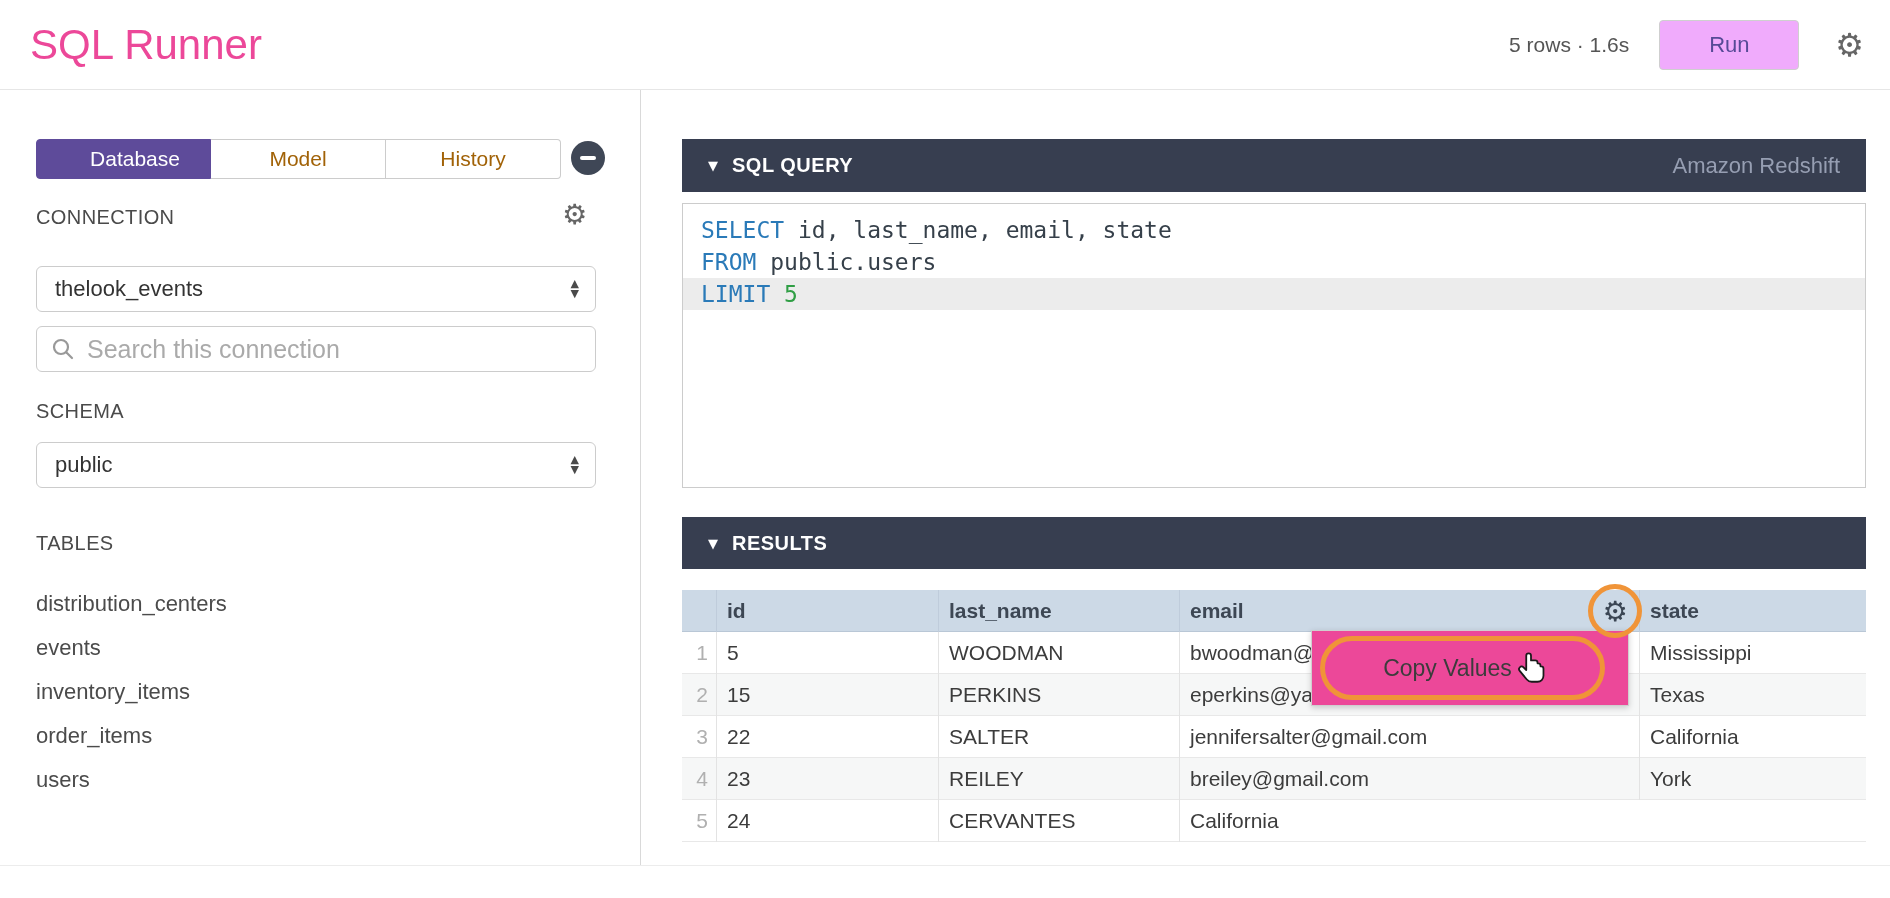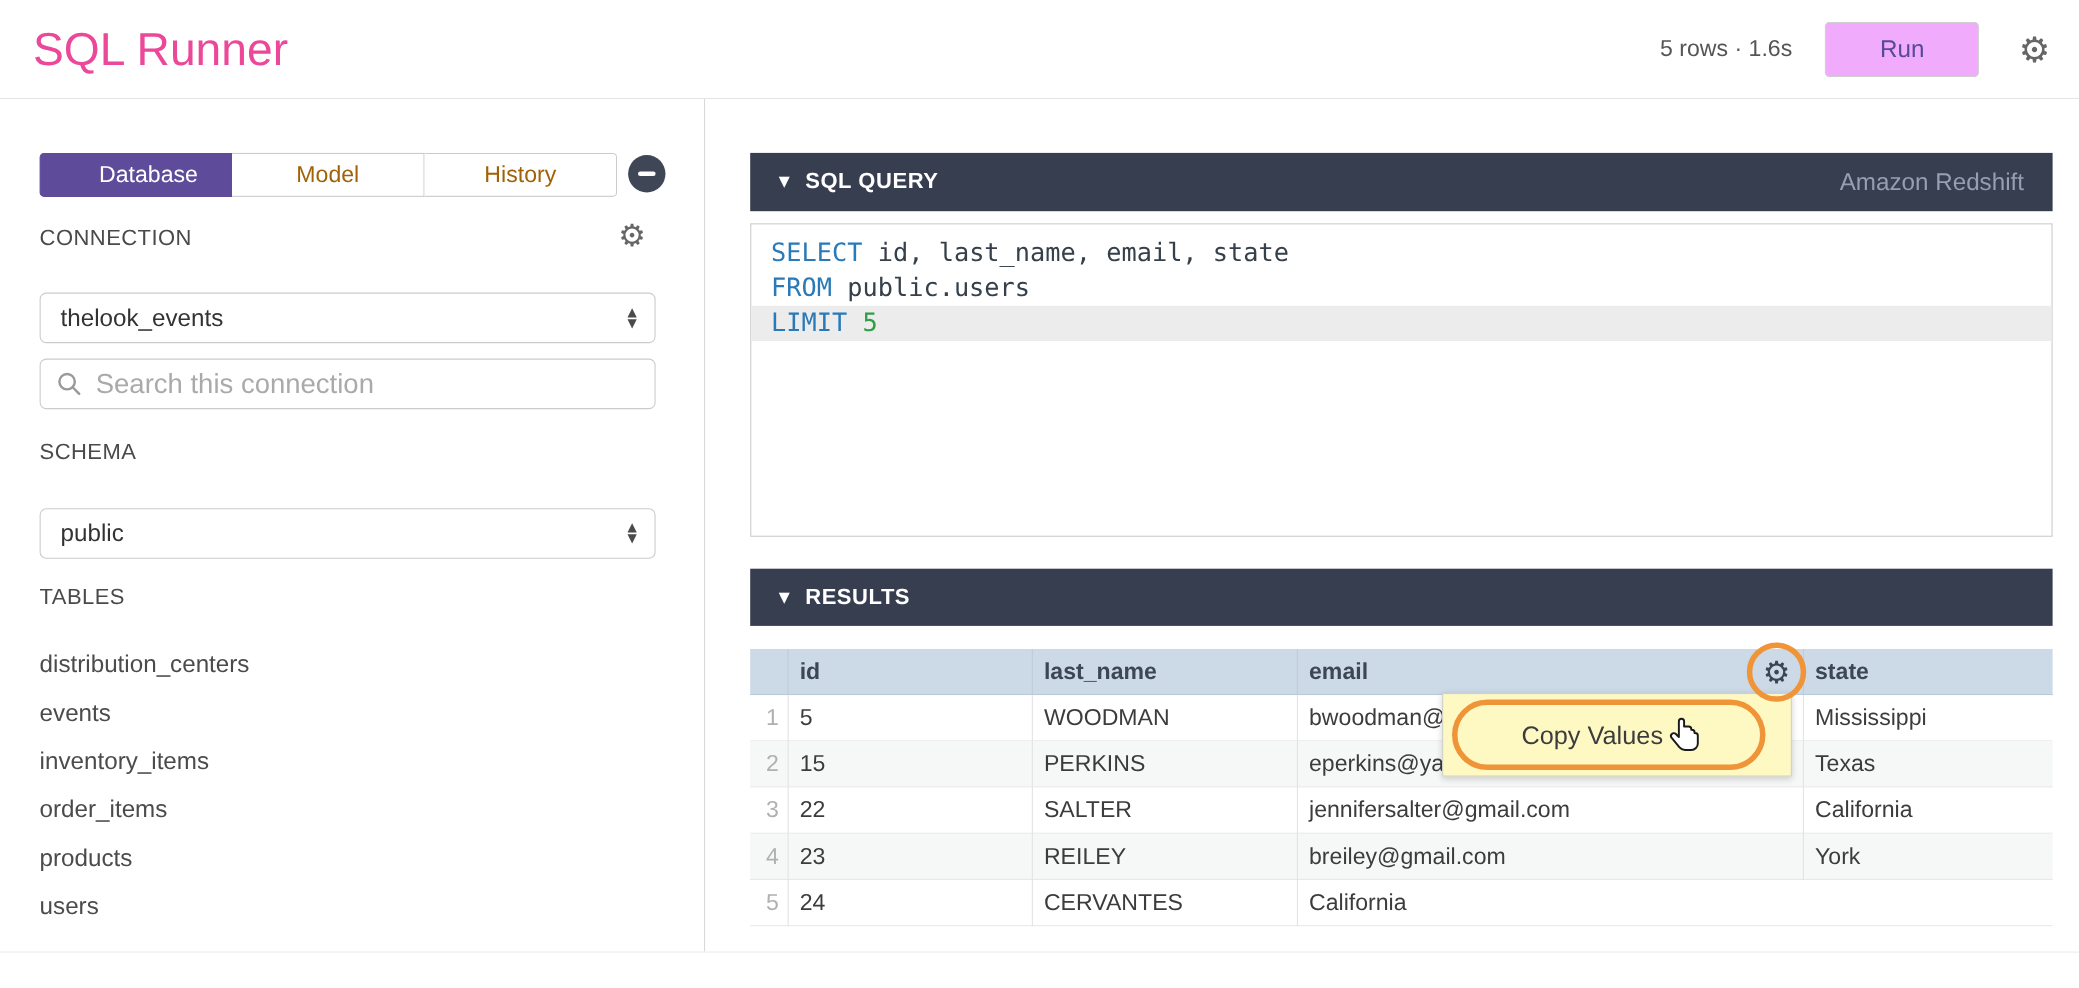--- a/index.html
+++ b/index.html
@@ -57,21 +57,21 @@
   .thead .tcell { color:#3d4754; font-weight:700; border-left:1px solid #bfccdb; }
   .thead .tcell:first-child { border-left:none; }
   .rownum { width:34px; text-align:right; padding:0 8px 0 0; color:#b0b0b0; }
   .c-id { width:222px; } .c-last { width:241px; } .c-email { width:460px; } .c-state { width:227px; }
 
   
   .gear-annot { position:absolute; left:1588px; top:584px; width:54px; height:54px; border-radius:50%; border:5px solid #F09438; z-index:30; display:flex; align-items:center; justify-content:center; background:transparent; }
   .gear-annot .icon { font-size:28px; color:#3b4654; cursor:pointer; }
 
   
-  .context-menu { position:absolute; left:1311px; top:630px; width:318px; height:76px; background:#fef9c3; border:1px solid #cfcfcf; box-shadow:0 2px 6px rgba(0,0,0,.18); z-index:20; }
+  .context-menu { position:absolute; left:1311px; top:630px; width:318px; height:76px; background:#ec4899; border:1px solid #cfcfcf; box-shadow:0 2px 6px rgba(0,0,0,.18); z-index:20; }
   .menu-annot { position:absolute; left:8px; top:5px; width:285px; height:64px; border:5px solid #F09438; border-radius:32px; display:flex; align-items:center; justify-content:center; }
   .menu-item-label { font-size:23px; color:#3c3c3c; padding-right:30px; cursor:pointer; }
   .cursor-icon { position:absolute; left:200px; top:20px; }
 
   .bottom-line { position:absolute; left:0; top:865px; width:1890px; height:1px; background:#ececec; }
 </style>
 </head>
 <body>
 
 <div class="app-header">
@@ -105,35 +105,34 @@
   <div class="search-box">
     <svg width="24" height="24" viewBox="0 0 24 24">
       <circle cx="10" cy="10" r="7" fill="none" stroke="#999" stroke-width="2.2"></circle>
       <line x1="15.5" y1="15.5" x2="21" y2="21" stroke="#999" stroke-width="2.2" stroke-linecap="round"></line>
     </svg>
     <input type="text" placeholder="Search this connection" style="">
   </div>
 
   <div class="side-heading" style="top:310px;">SCHEMA</div>
 
-  <div class="select-box" style="top:372px;gap:16px;">
+  <div class="select-box" style="top:352px;gap:16px;">
     <span>public</span>
     <span class="updown icon">
         <span>▲</span>
         <span>▼</span>
       </span>
   </div>
 
   <div class="side-heading" style="top:442px;">TABLES</div>
   <div class="table-list">
       <div class="table-list-item">distribution_centers</div>
       <div class="table-list-item">events</div>
       <div class="table-list-item">inventory_items</div>
       <div class="table-list-item">order_items</div>
-      <div class="table-list-item">products</div>
       <div class="table-list-item">users</div>
     </div>
 </div>
 
 <div class="panel-bar" id="query-bar">
   <span class="bar-left">
     <span class="tri icon">▼</span>
     <span class="bar-title">SQL QUERY</span>
   </span>
   <span class="dialect">Amazon Redshift</span>

